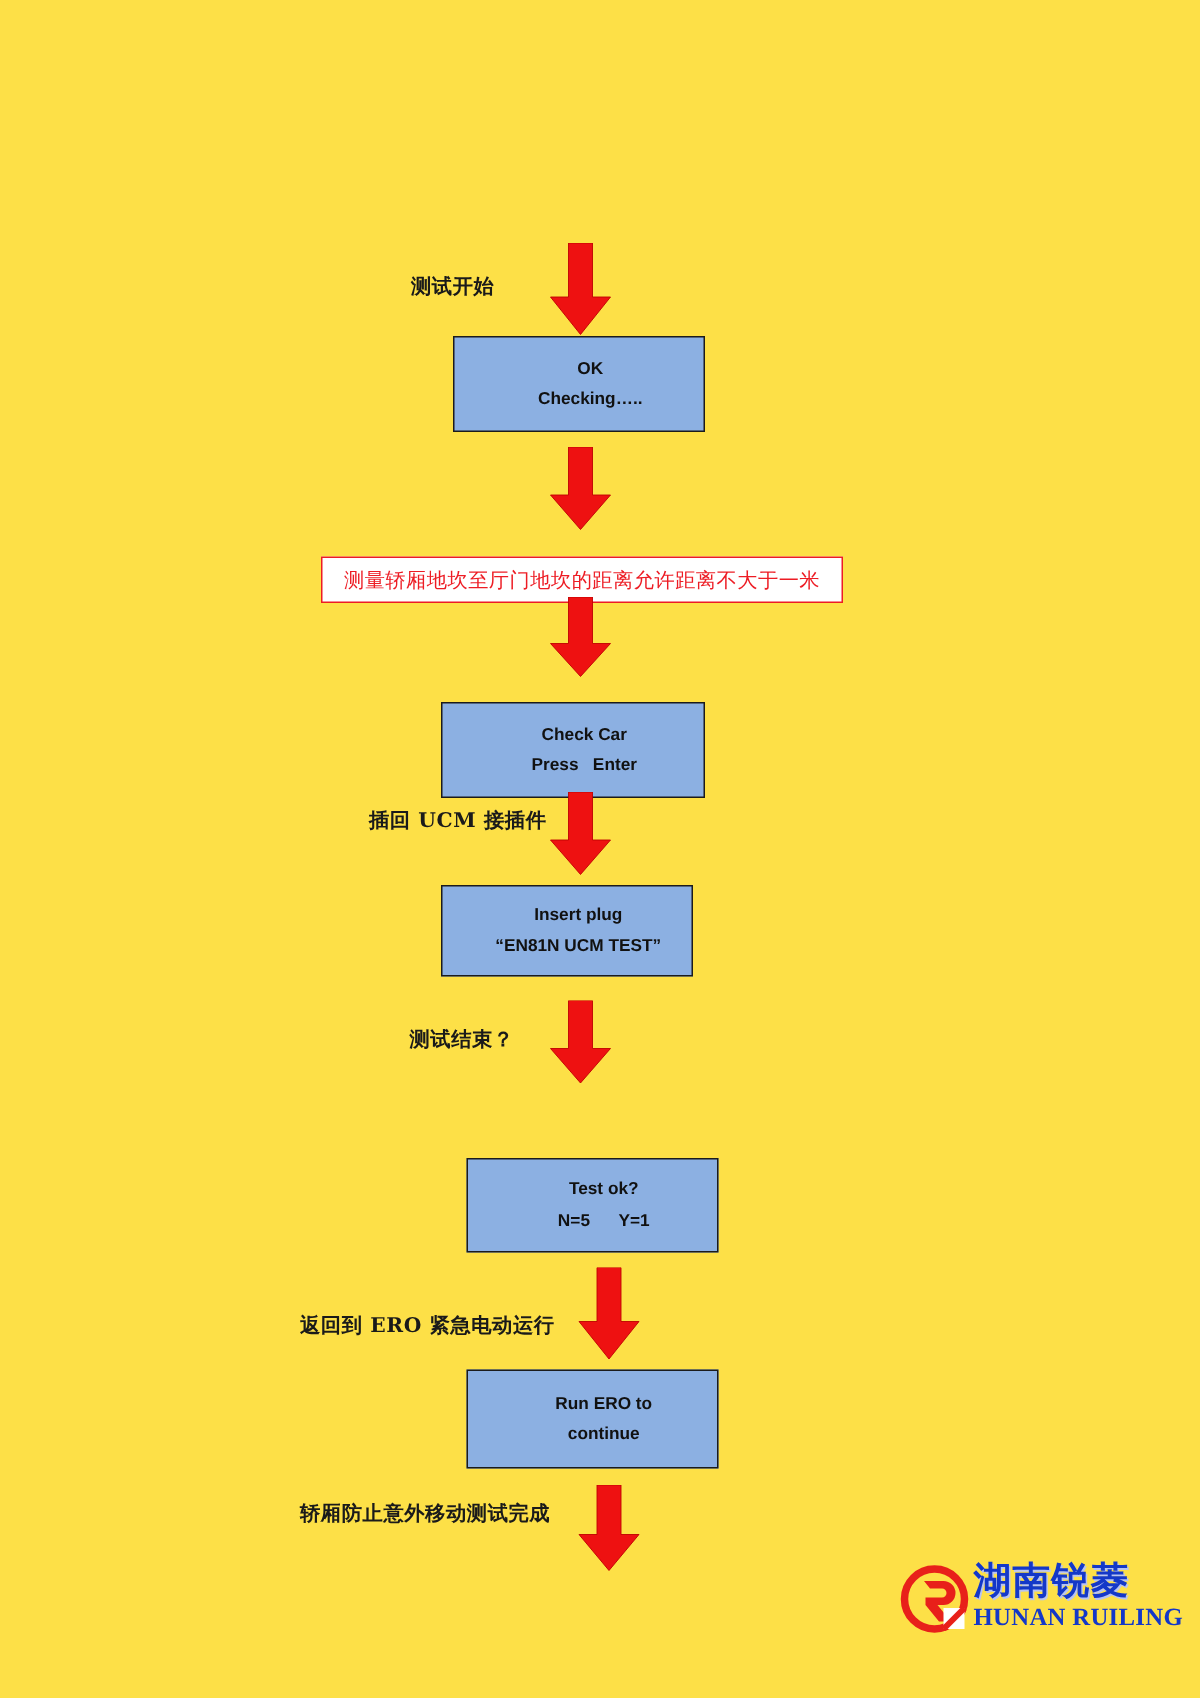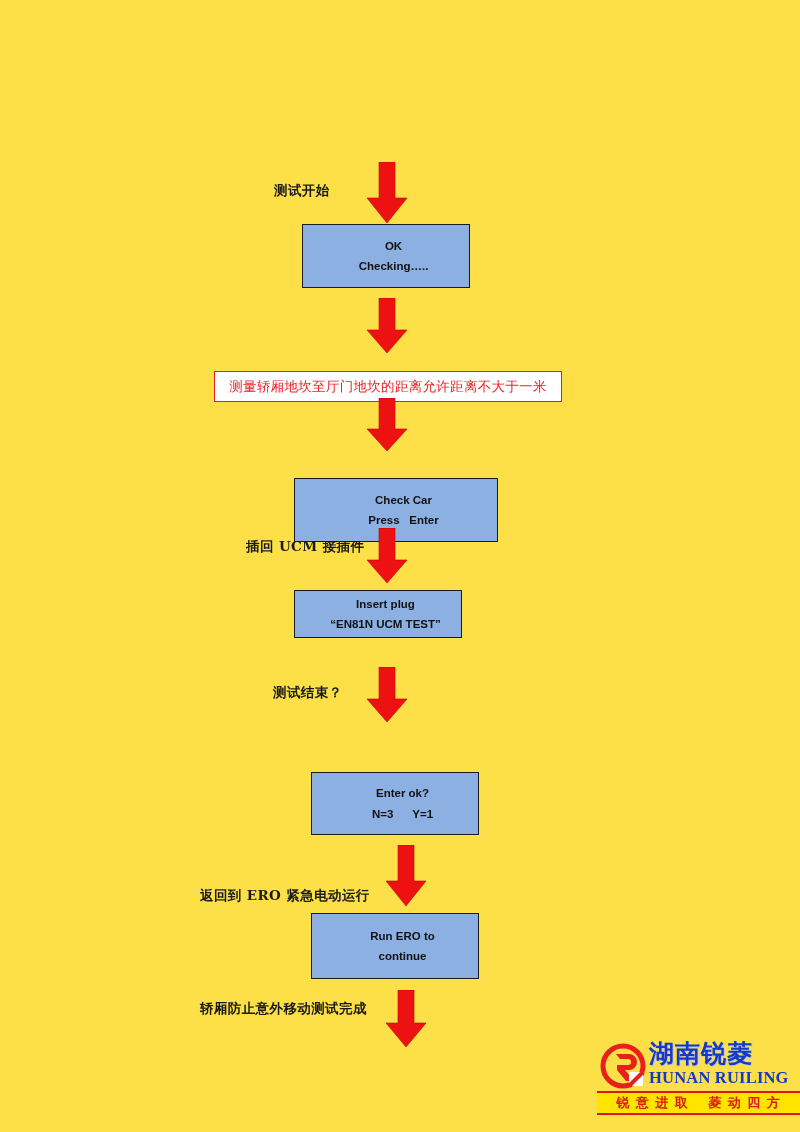--- a/index.html
+++ b/index.html
@@ -148,21 +148,21 @@
 <body>
 
 <div id="page">
 
   <div class="cn-label" style="left:274px; top:182px;">测试开始</div>
 
   <div class="cn-label" style="left:234px; top:538px;margin-left:12px;">插回 UCM 接插件</div>
 
   <div class="cn-label" style="left:273px; top:684px;">测试结束？</div>
 
-  <div class="cn-label" style="left:200px; top:875px;margin-top:12px;">返回到 ERO 紧急电动运行</div>
+  <div class="cn-label" style="left:200px; top:875px;">返回到 ERO 紧急电动运行</div>
 
   <div class="cn-label" style="left:200px; top:1000px;text-align:right;">轿厢防止意外移动测试完成</div>
 
   <div class="arrow" style="left:366px; top:162px;">
     <svg width="42" height="62" viewBox="0 0 42 62" aria-hidden="true">
       <polygon points="13,0 29,0 29,36 41,36 21,61 1,36 13,36" fill="#EE1111" stroke="#C00000" stroke-width="0.6"></polygon>
     </svg>
   </div>
 
   <div class="proc-box" style="left:302px; top:224px; width:168px; height:64px;">
@@ -177,45 +177,45 @@
   </div>
 
   <div class="note-box" style="left:214px; top:359px; width:348px; height:31px;margin-top:12px;">测量轿厢地坎至厅门地坎的距离允许距离不大于一米</div>
 
   <div class="arrow" style="left:366px; top:398px;">
     <svg width="42" height="54" viewBox="0 0 42 54" aria-hidden="true">
       <polygon points="13,0 29,0 29,31 41,31 21,53 1,31 13,31" fill="#EE1111" stroke="#C00000" stroke-width="0.6"></polygon>
     </svg>
   </div>
 
-  <div class="proc-box" style="left:294px; top:478px; width:204px; height:64px;text-align:right;">
+  <div class="proc-box" style="left:294px; top:468px; width:176px; height:64px;text-align:right;">
     <span class="line">Check Car</span>
     <span class="line">Press   Enter</span>
   </div>
 
   <div class="arrow" style="left:366px; top:528px;">
     <svg width="42" height="56" viewBox="0 0 42 56" aria-hidden="true">
       <polygon points="13,0 29,0 29,32 41,32 21,55 1,32 13,32" fill="#EE1111" stroke="#C00000" stroke-width="0.6"></polygon>
     </svg>
   </div>
 
-  <div class="proc-box" style="left:294px; top:590px; width:168px; height:48px;">
+  <div class="proc-box" style="left:294px; top:590px; width:168px; height:61px;">
     <span class="line">Insert plug</span>
     <span class="line">“EN81N UCM TEST”</span>
   </div>
 
   <div class="arrow" style="left:366px; top:667px;">
     <svg width="42" height="56" viewBox="0 0 42 56" aria-hidden="true">
       <polygon points="13,0 29,0 29,32 41,32 21,55 1,32 13,32" fill="#EE1111" stroke="#C00000" stroke-width="0.6"></polygon>
     </svg>
   </div>
 
   <div class="proc-box" style="left:311px; top:772px; width:168px; height:63px;">
-    <span class="line">Enter ok?</span>
-    <span class="line">N=3      Y=1</span>
+    <span class="line">Test ok?</span>
+    <span class="line">N=5      Y=1</span>
   </div>
 
   <div class="arrow" style="left:385px; top:845px;">
     <svg width="42" height="62" viewBox="0 0 42 62" aria-hidden="true">
       <polygon points="13,0 29,0 29,36 41,36 21,61 1,36 13,36" fill="#EE1111" stroke="#C00000" stroke-width="0.6"></polygon>
     </svg>
   </div>
 
   <div class="proc-box" style="left:311px; top:913px; width:168px; height:66px;">
     <span class="line">Run ERO to</span>
@@ -236,18 +236,15 @@
           <path d="M17 12 h13 a8 8 0 0 1 0 16 h-4 l9 11 h-8 l-9 -11 v-5 h11 a3 3 0 0 0 0 -6 h-8 z" fill="#E8201A"></path>
           <rect x="30" y="30" width="14" height="14" fill="#ffffff"></rect>
           <path d="M30 44 l14 -14" stroke="#E8201A" stroke-width="4" fill="none"></path>
         </svg>
       </div>
       <div id="logo-words">
         <div id="logo-cn">湖南锐菱</div>
         <div id="logo-en">HUNAN RUILING</div>
       </div>
     </div>
-    <div id="logo-banner">
-      <span id="logo-banner-text">锐 意 进 取　 菱 动 四 方</span>
-    </div>
   </div>
 
 </div>
 
 </body></html>

